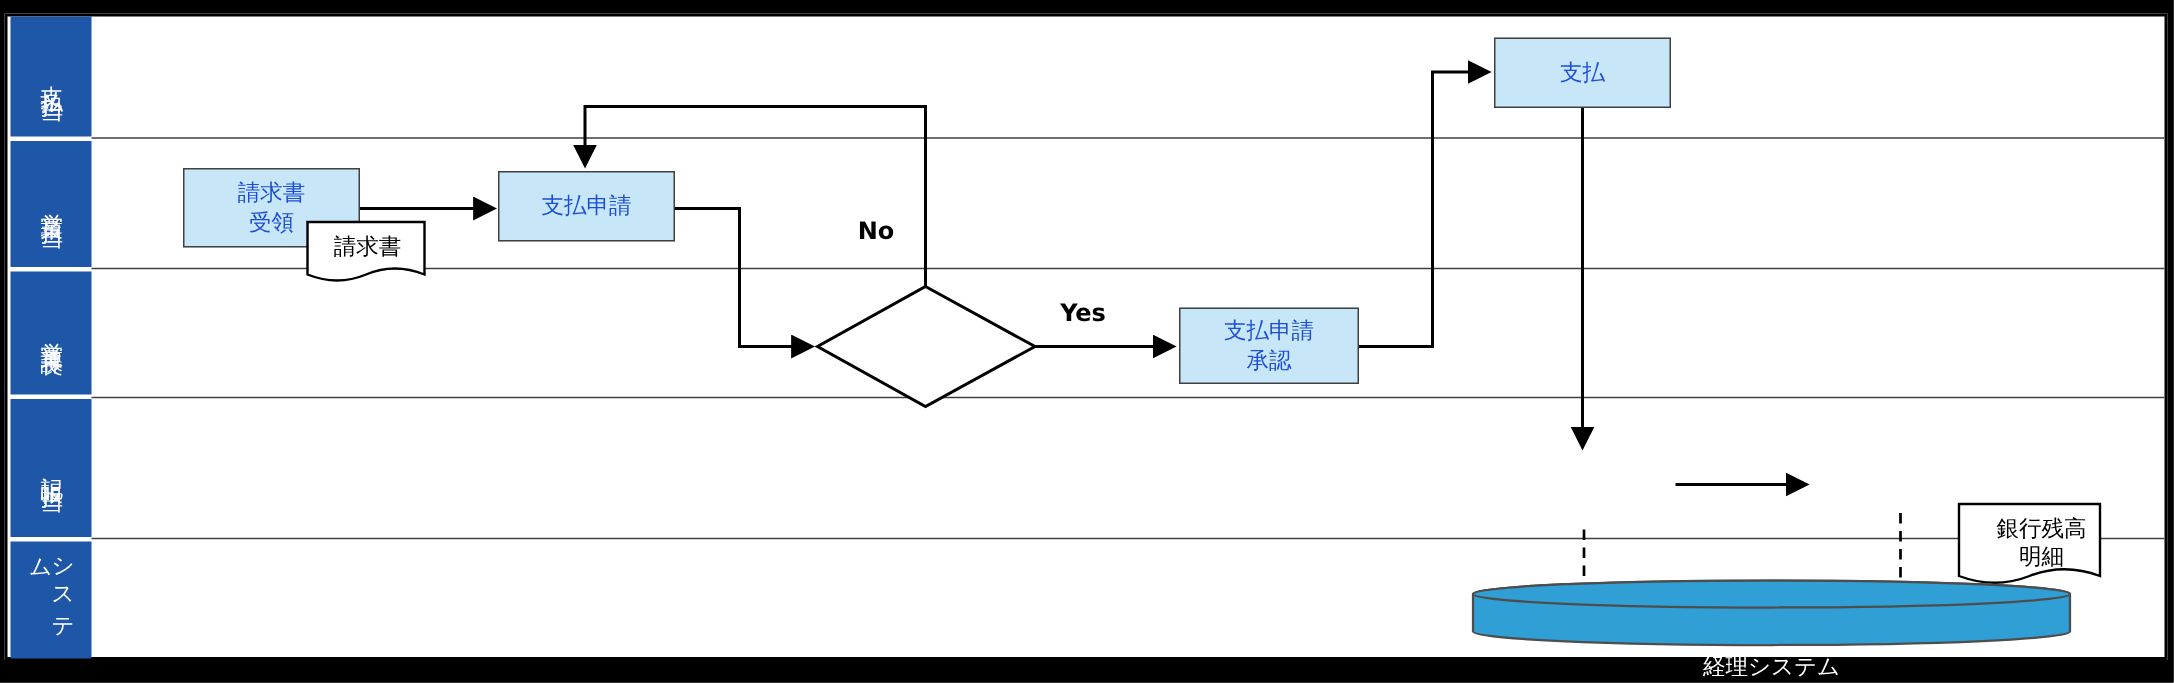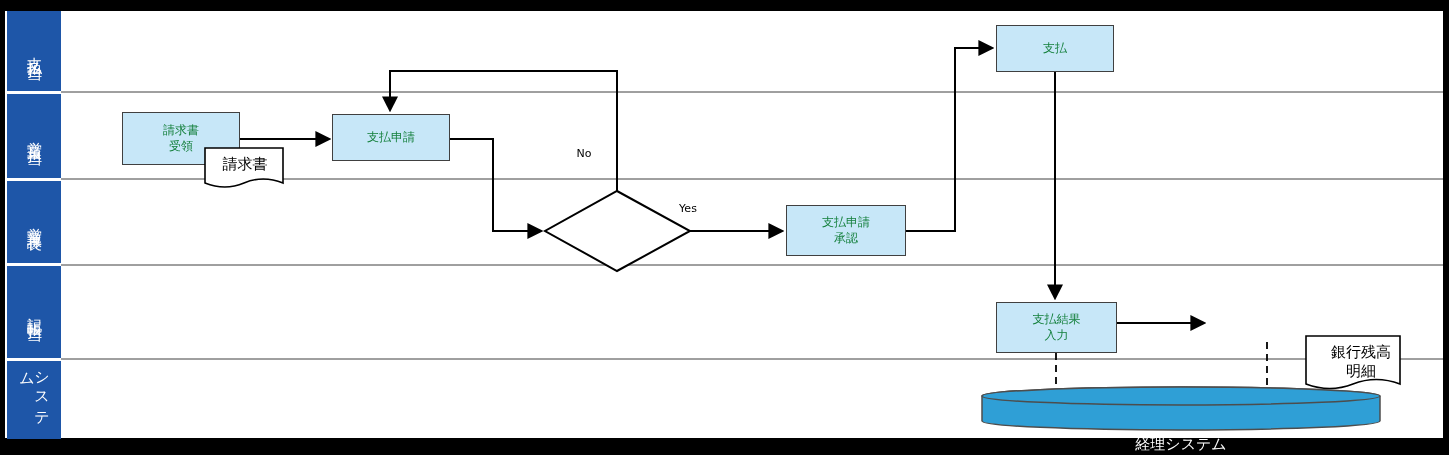--- a/index.html
+++ b/index.html
@@ -13,30 +13,30 @@
     display:flex; align-items:center; justify-content:center; z-index:1;
   }
   .lane-label {
     writing-mode:vertical-rl; text-orientation:upright;
     color:#fff; font-size:15px; letter-spacing:3px; line-height:1;
   }
   .box {
     position:absolute; background:var(--node-fill,#C7E7F8);
     border:1.6px solid var(--node-border,#404040);
     display:flex; align-items:center; justify-content:center;
-    text-align:center; font-size:12px; line-height:1.3; color:#15803d;
+    text-align:center; font-size:15px; line-height:1.3; color:#1d4ed8;
     white-space:pre-line; z-index:1;
   }
   .overlay { position:absolute; left:0; top:0; z-index:2; pointer-events:none; }
   .float-label {
     position:absolute; z-index:3; font-size:15px; color:#000; text-align:center;
     display:flex; align-items:center; justify-content:center;
     white-space:pre-line; line-height:1.3; pointer-events:none;
   }
-  .edge-label { font-size:11px; }
+  .edge-label { font-size:16px;font-weight:bold; }
   .system-label { color:#fff;margin-top:34px; }
 </style>
 </head>
 <body>
 
 <div class="canvas">
 
   <div class="sheet"></div>
 
   <div class="lane-bar" style="top:11px;height:80px">
@@ -54,22 +54,20 @@
   <div class="lane-bar" style="top:361px;height:78px">
     <span class="lane-label">システム</span>
   </div>
 
   <div class="box" style="left:122px;top:112px;width:118px;height:53px">請求書
 受領</div>
   <div class="box" style="left:332px;top:114px;width:118px;height:47px">支払申請</div>
   <div class="box" style="left:786px;top:205px;width:120px;height:51px">支払申請
 承認</div>
   <div class="box" style="left:996px;top:25px;width:118px;height:47px">支払</div>
-  <div class="box" style="left:996px;top:302px;width:121px;height:51px">支払結果
-入力</div>
 
   <svg class="overlay" width="1449" height="455" viewBox="0 0 1449 455">
     <defs>
       <marker id="arrow" viewBox="0 0 10 10" refX="8.5" refY="5" markerWidth="8" markerHeight="8" orient="auto-start-reverse">
         <path d="M0,0 L10,5 L0,10 z" fill="#000"></path>
       </marker>
     </defs>
 
     <line x1="61" y1="92" x2="1443" y2="92" stroke="#404040" stroke-width="1"></line>
     <line x1="61" y1="179" x2="1443" y2="179" stroke="#404040" stroke-width="1"></line>
@@ -95,15 +93,15 @@
 
     <path d="M1056,353 V389" fill="none" stroke="#000" stroke-width="1.8" stroke-dasharray="7,5"></path>
     <path d="M1267,342 V389" fill="none" stroke="#000" stroke-width="1.8" stroke-dasharray="7,5"></path>
   </svg>
 
   <div class="float-label" style="left:206px;top:152px;width:78px;height:26px">請求書</div>
   <div class="float-label" style="left:1308px;top:341px;width:106px;height:42px">銀行残高
 明細</div>
   <div class="float-label system-label" style="left:982px;top:398px;width:398px;height:26px">経理システム</div>
   <div class="float-label edge-label" style="left:560px;top:142px;width:48px;height:24px">No</div>
-  <div class="float-label edge-label" style="left:664px;top:197px;width:48px;height:24px">Yes</div>
+  <div class="float-label edge-label" style="left:698px;top:197px;width:48px;height:24px">Yes</div>
 
 </div>
 
 </body></html>

